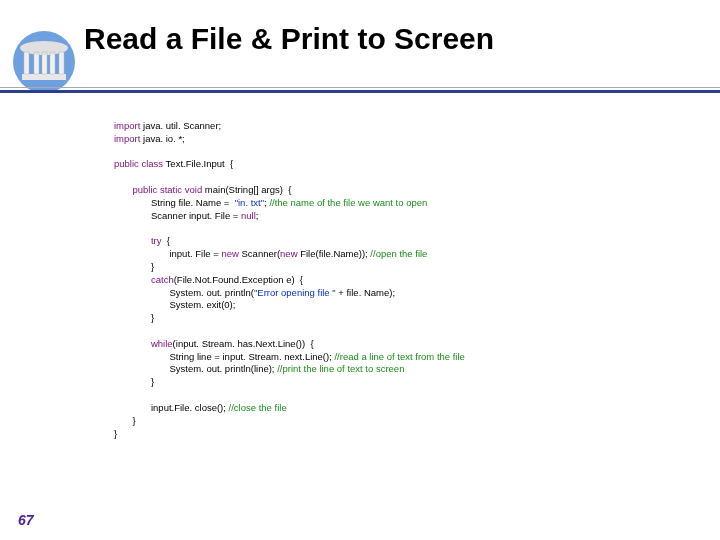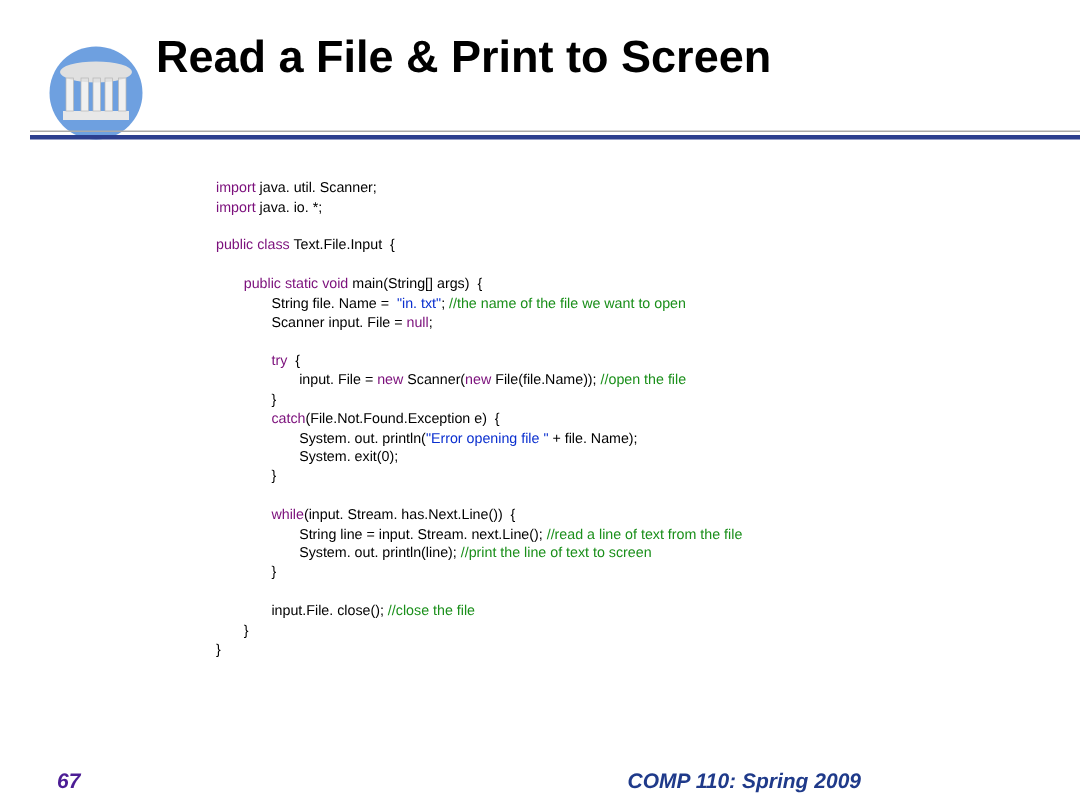--- a/index.html
+++ b/index.html
@@ -10,21 +10,20 @@
     background: #ffffff;
     font-family: Verdana, Geneva, sans-serif;
     overflow: hidden;
     position: relative;
   }
   .slide {
     width: 572px;
     height: 540px;
     position: relative;
     box-sizing: border-box;
-    margin-left: 20px;
   }
   .logo {
     position: absolute;
     top: 30px;
     left: 12px;
     width: 64px;
     height: 64px;
   }
   .title {
     position: absolute;
@@ -47,21 +46,21 @@
     position: absolute;
     top: 90px;
     left: 0;
     width: 720px;
     height: 3px;
     background: #2c3f8f;
   }
   .code {
     position: absolute;
     top: 120px;
-    left: 124px;
+    left: 114px;
     width: 580px;
     font-family: Verdana, Geneva, sans-serif;
     font-size: 9.5px;
     line-height: 1.35;
     color: #000;
     white-space: pre;
   }
   .kw { color: #7b0f7b; }
   .cm { color: #1a8f1a; }
   .str { color: #0a2fcf; }
@@ -132,15 +131,14 @@
               <span class="kw">while</span><span>(input. Stream. has.Next.Line())  {</span>
                      <span>String line = input. Stream. next.Line(); </span><span class="cm">//read a line of text from the file</span>
                      <span>System. out. println(line); </span><span class="cm">//print the line of text to screen</span>
               <span>}</span>
 
               <span>input.File. close(); </span><span class="cm">//close the file</span>
        <span>}</span>
 <span>}</span></div>
 
   <div class="footer-left">67</div>
-  <div class="footer-right">COMP 110: Spring 2009</div>
 
 </div>
 
 </body></html>

